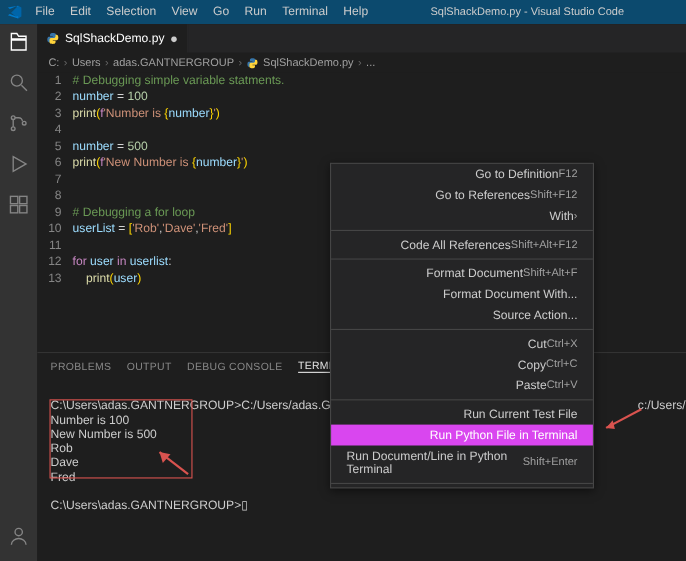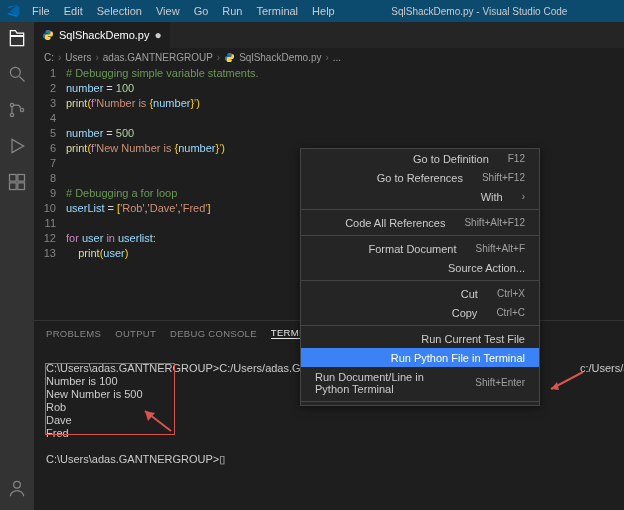--- a/index.html
+++ b/index.html
@@ -32,23 +32,23 @@
 .c-key { color: #c586c0; }
 .c-op { color: #d4d4d4; }
 .c-paren { color: #ffd700; }
 .panel { height: 190px; background: #1e1e1e; border-top: 1px solid #333; display: flex; flex-direction: column; }
 .panel-tabs { height: 24px; display: flex; align-items: center; gap: 14px; padding: 0 12px; font-size: 9.5px; color: #888; letter-spacing: 0.3px; }
 .panel-tabs .active { color: #e7e7e7; border-bottom: 1px solid #e7e7e7; }
 .terminal { flex: 1; padding: 4px 12px; font-family: Consolas, monospace; font-size: 11px; color: #cccccc; overflow: hidden; white-space: pre; position: relative; }
 .term-highlight { position: absolute; border: 1px solid #d9534f; left: 11px; top: 18px; width: 130px; height: 72px; pointer-events: none; }
 .context-menu { position: absolute; left: 300px; top: 148px; width: 240px; background: #252526; border: 1px solid #454545; box-shadow: 0 2px 8px rgba(0,0,0,0.5); font-size: 11px; z-index: 100; }
 .context-menu .item { display: flex; justify-content: flex-end; align-items: center; padding: 3.5px 14px; color: #cccccc; cursor: pointer; }
-.context-menu .item .kb { color: #a0a0a0; font-size: 10px; margin-left: 19px; }
+.context-menu .item .kb { color: #a0a0a0; font-size: 10px; }
 .context-menu .sep { height: 1px; background: #454545; margin: 3px 0; }
-.context-menu .highlighted { background: #3b82f6; color: #ffffff; }
+.context-menu .highlighted { background: #d946ef; color: #ffffff; }
 .red-box { position: absolute; border: 1px solid #d9534f; pointer-events: none; }
 .arrow { position: absolute; pointer-events: none; }
 </style>
 </head>
 <body>
 
 <div class="titlebar">
   <svg class="vsc-icon" viewBox="0 0 24 24">
       <path fill="#0065A9" d="M18 2l5 3v14l-5 3-11-9 11-11z"></path>
       <path fill="#007ACC" d="M18 2v20L2 17l3-2 10 4 3-1V4l-3-1-10 4-3-2L18 2z"></path>
@@ -180,30 +180,37 @@
     <div class="item">
       <span>Code All References</span>
       <span class="kb">Shift+Alt+F12</span>
     </div>
     <div class="sep"></div>
     <div class="item">
       <span>Format Document</span>
       <span class="kb">Shift+Alt+F</span>
     </div>
     <div class="item">
+      <span>Format Document With...</span>
+    </div>
+    <div class="item">
       <span>Source Action...</span>
     </div>
     <div class="sep"></div>
     <div class="item">
       <span>Cut</span>
       <span class="kb">Ctrl+X</span>
     </div>
     <div class="item">
       <span>Copy</span>
       <span class="kb">Ctrl+C</span>
+    </div>
+    <div class="item">
+      <span>Paste</span>
+      <span class="kb">Ctrl+V</span>
     </div>
     <div class="sep"></div>
     <div class="item">
       <span>Run Current Test File</span>
     </div>
     <div class="item highlighted">
       <span>Run Python File in Terminal</span>
     </div>
     <div class="item">
       <span>Run Document/Line in Python Terminal</span>

